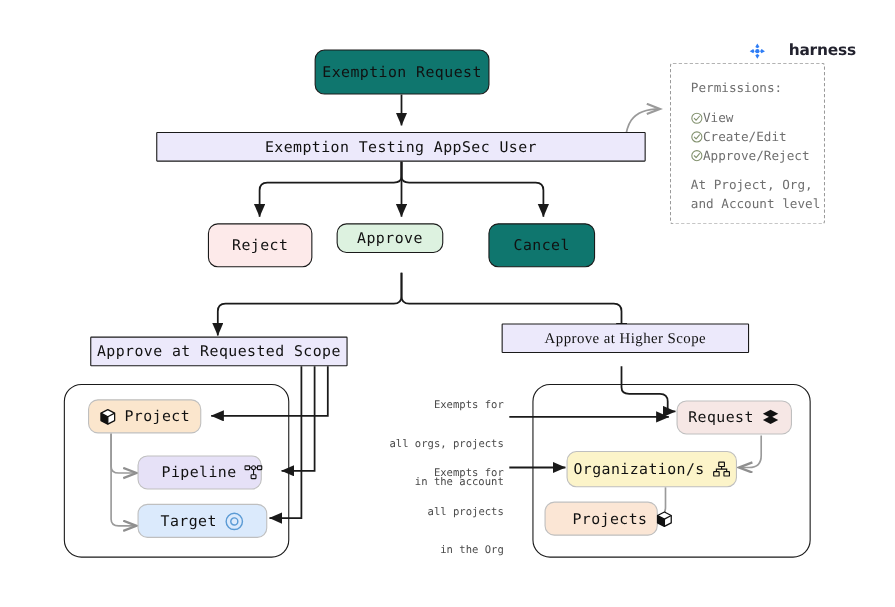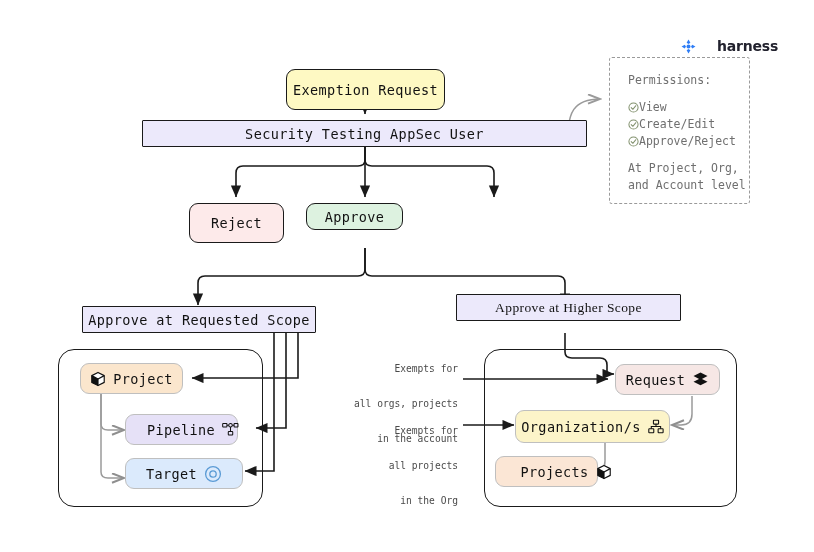--- a/index.html
+++ b/index.html
@@ -19,21 +19,21 @@
     color:#111111;
     font-size:13.5px;
     letter-spacing:0.4px;
     white-space:nowrap;
   }
   .n-round{border:1.6px solid #1a1a1a;border-radius:9px;}
   .n-sharp{border:1.6px solid #1a1a1a;border-radius:1px;}
   .n-soft{border:1.2px solid #bfbfbf;border-radius:9px;}
 
   
-  .c-blue{background:#fef9c3;margin-top:24px;}
+  .c-blue{background:#0f766e;}
   .c-lav{background:#ece9fb;}
   .c-pink{background:#fdeaea;}
   .c-green{background:#ddf2e0;}
   .c-peach{background:#fbe6cd;}
   .c-pipelav{background:#e6e1f7;}
   .c-tblue{background:#dbeafc;}
   .c-acct{background:#f6e7e5;}
   .c-yellow{background:#fcf4c9;}
   .c-proj{background:#fbe6d5;padding-left:39px;}
 
@@ -174,28 +174,31 @@
     <div style="height:10px;"></div>
     <div>At Project, Org,</div>
     <div>and Account level</div>
   </div>
 
   <div class="node n-round c-blue" style="left:286px;top:45px;width:159px;height:41px;">
     <span>Exemption Request</span>
   </div>
 
   <div class="node n-sharp c-lav" style="left:142px;top:120px;width:445px;height:27px;">
-    <span>Security Testing AppSec User</span>
+    <span>Exemption Testing AppSec User</span>
   </div>
 
   <div class="node n-round c-pink" style="left:189px;top:203px;width:95px;height:40px;">
     <span>Reject</span>
   </div>
   <div class="node n-round c-green" style="left:306px;top:203px;width:97px;height:27px;">
     <span>Approve</span>
+  </div>
+  <div class="node n-round c-blue" style="left:444px;top:203px;width:97px;height:40px;">
+    <span>Cancel</span>
   </div>
 
   <div class="node n-sharp c-lav" style="left:82px;top:306px;width:234px;height:27px;">
     <span>Approve at Requested Scope</span>
   </div>
   <div class="node n-sharp c-lav" style="left:456px;top:294px;width:225px;height:27px;font-family:Liberation Serif, serif;">
     <span>Approve at Higher Scope</span>
   </div>
 
   <div class="group-box" style="left:58px;top:349px;width:205px;height:158px;"></div>

